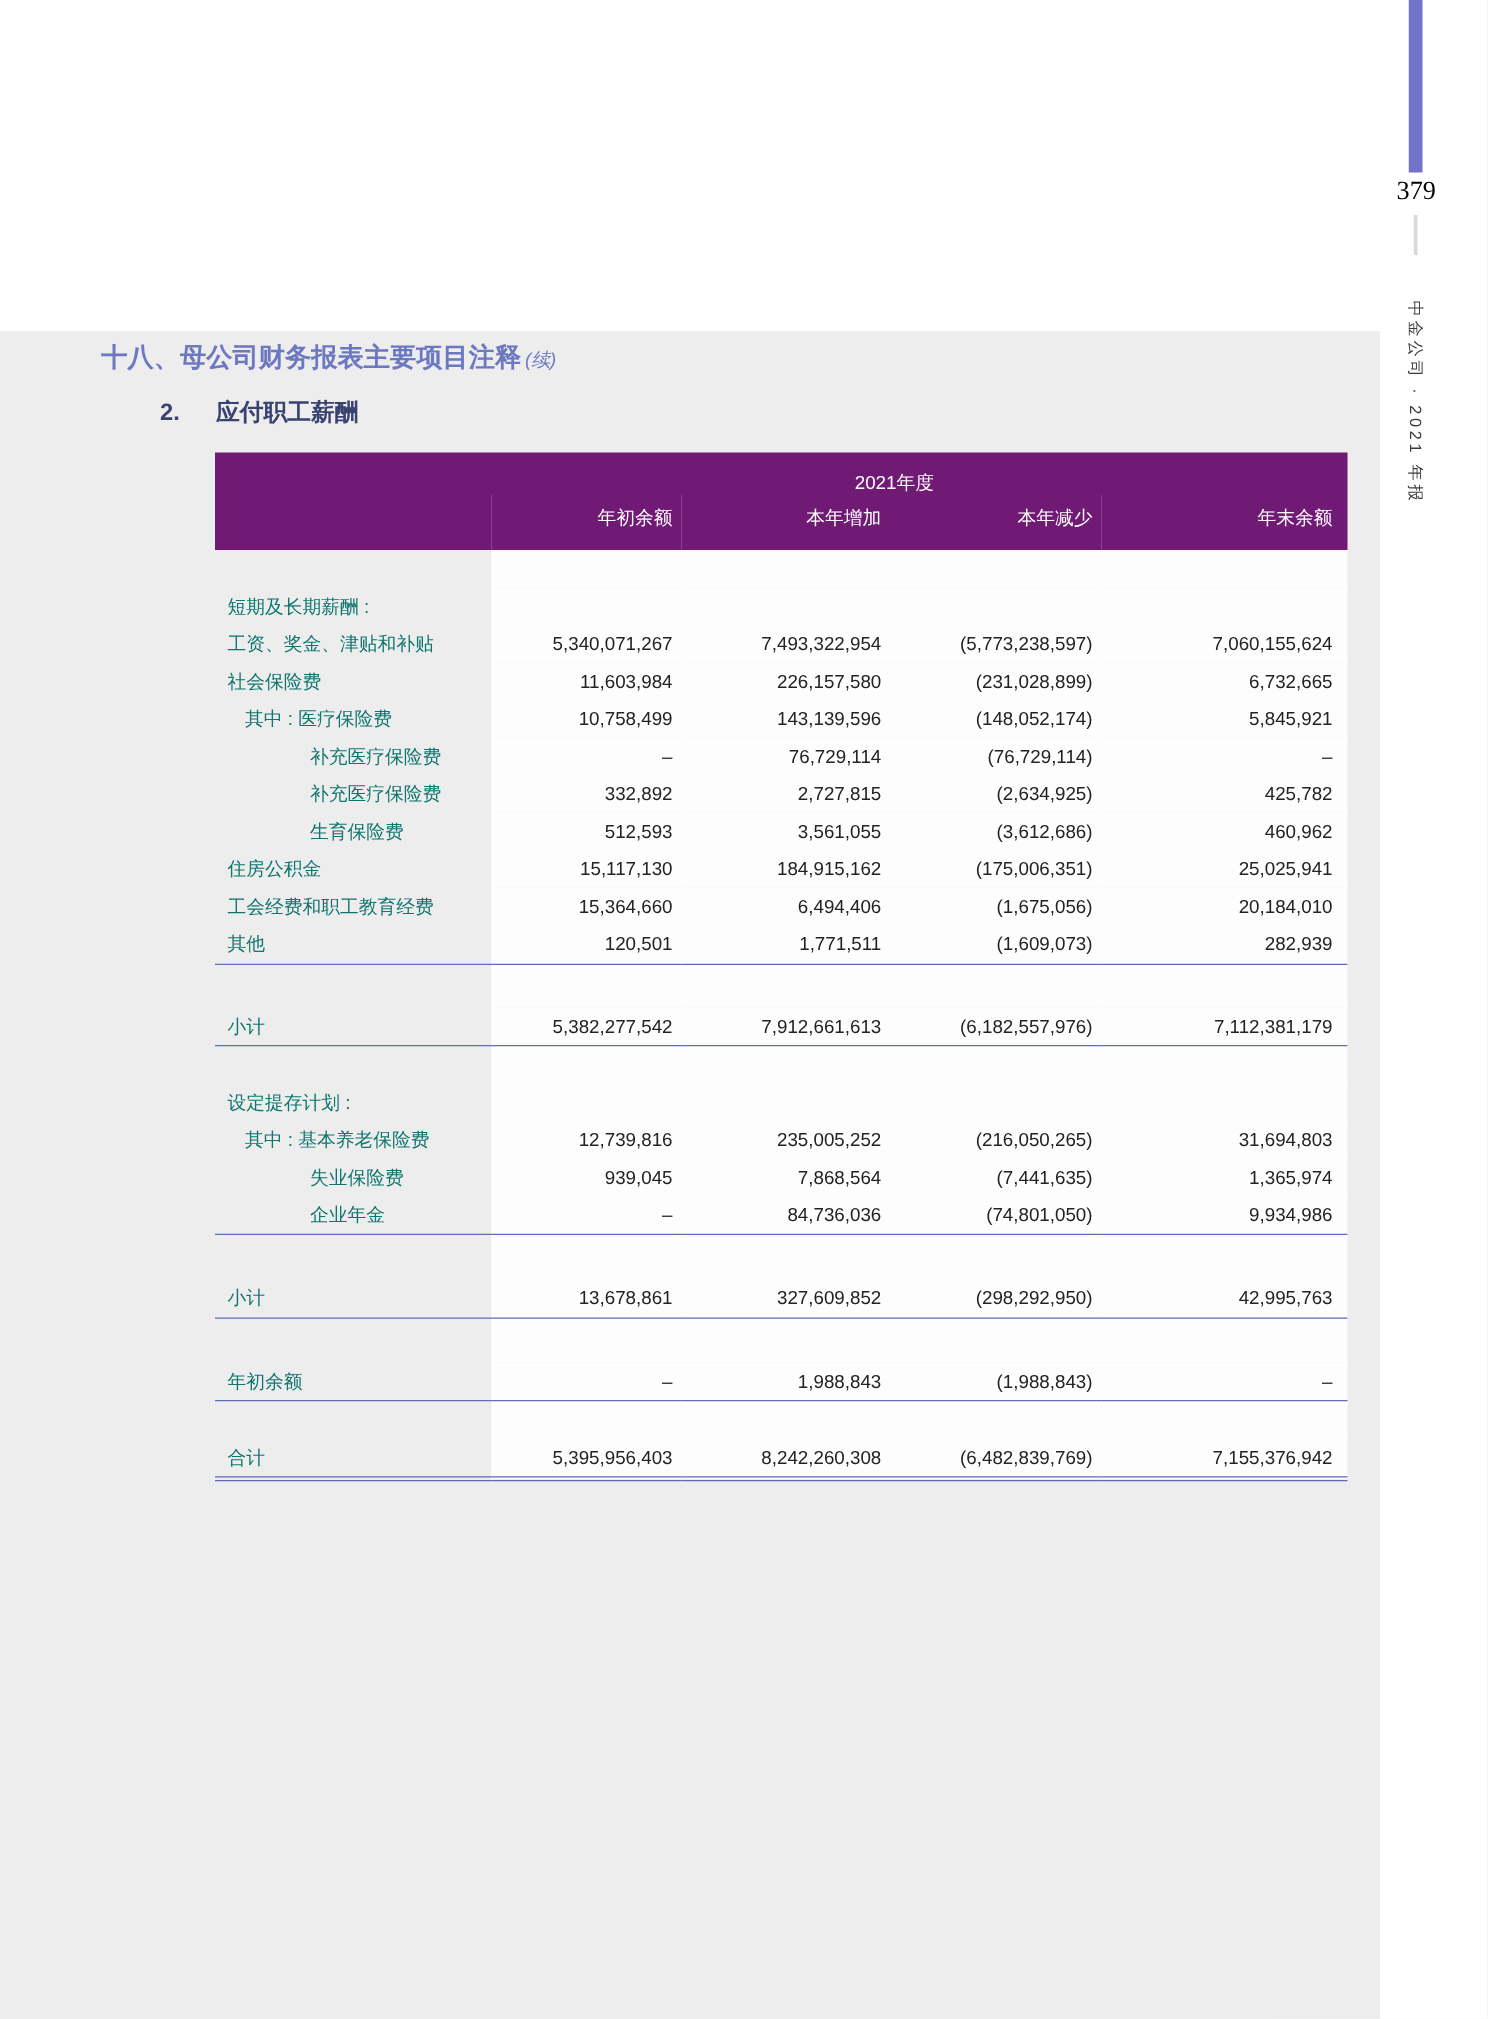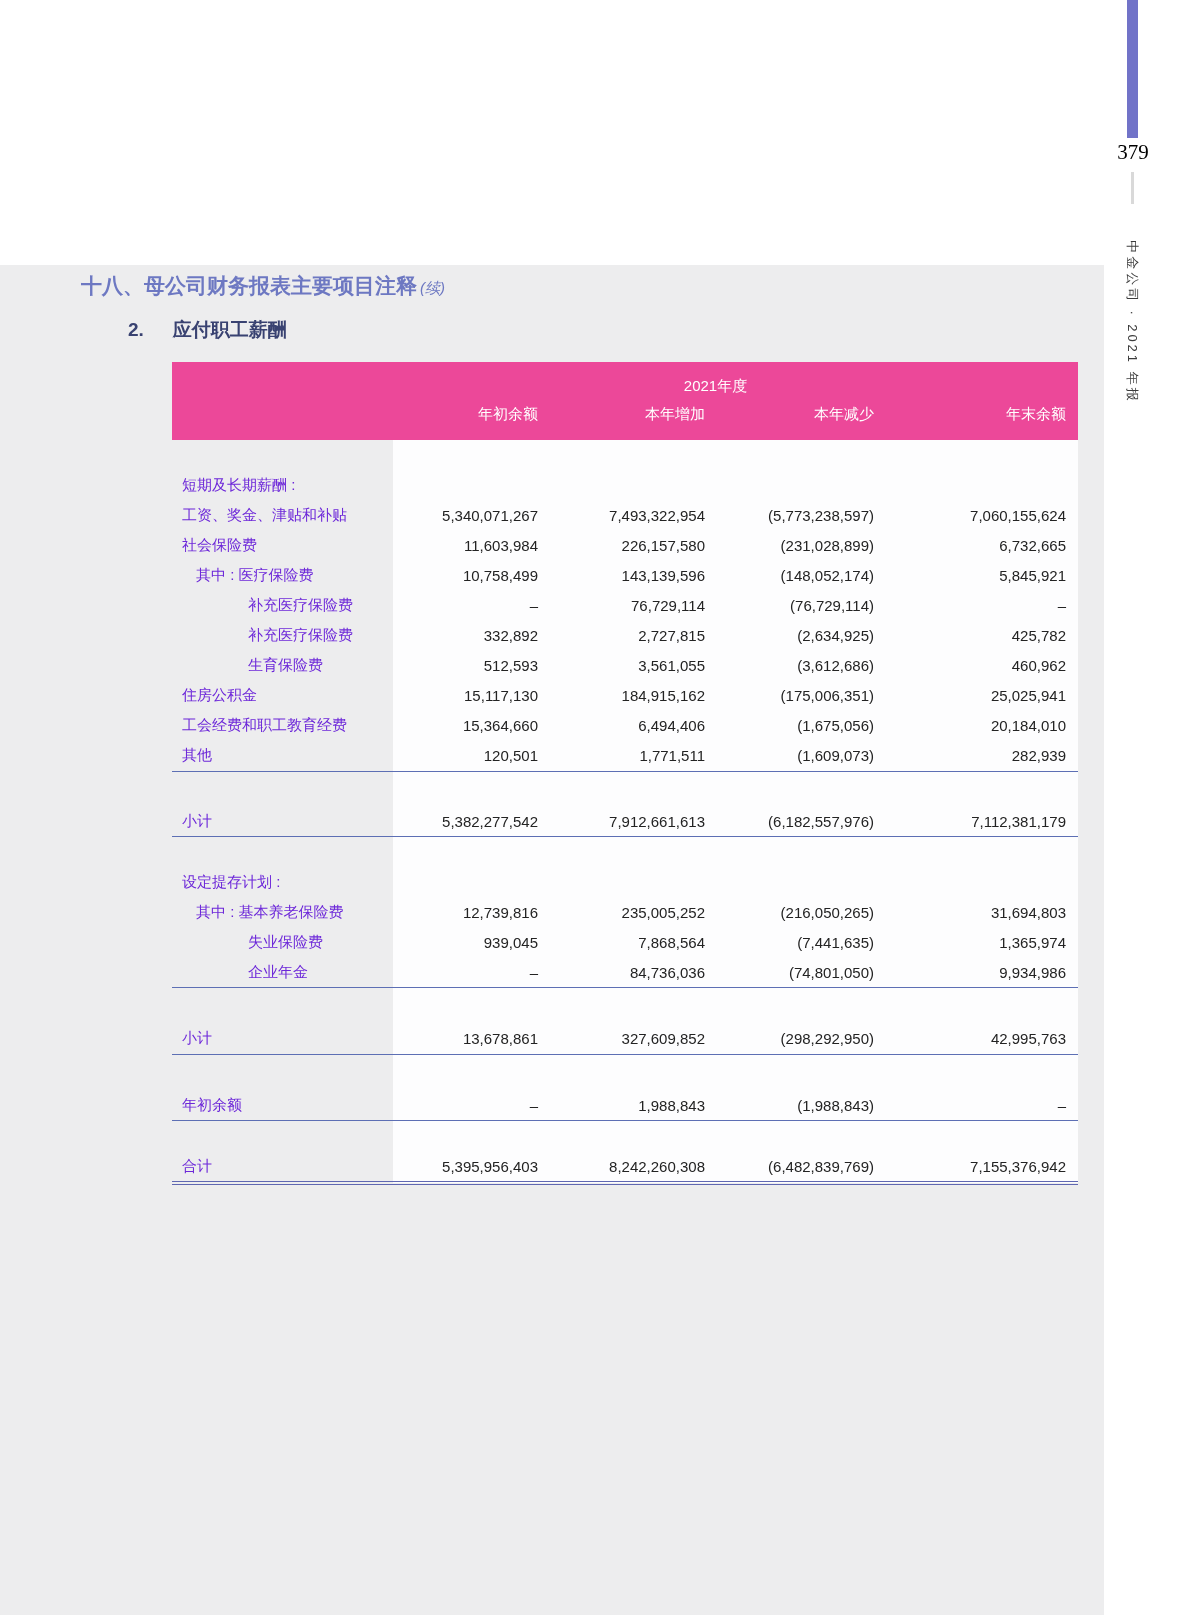--- a/index.html
+++ b/index.html
@@ -30,28 +30,28 @@
   .section .sec-title { margin-left:29px; }
 
   
   .fin-table { position:absolute; left:172px; top:362px; width:906px; border-collapse:collapse; table-layout:fixed; }
   .fin-table col.c-label { width:221px; }
   .fin-table col.c1 { width:152px; }
   .fin-table col.c2 { width:167px; }
   .fin-table col.c3 { width:169px; }
   .fin-table col.c4 { width:197px; }
 
-  thead th { background:#ec4899; color:#ffffff; font-weight:normal; font-size:15px; }
+  thead th { background:#701a75; color:#ffffff; font-weight:normal; font-size:15px; }
   th.year-th { height:28px; text-align:center; vertical-align:bottom; padding:6px 40px 0 221px; }
   tr.band-cols th { height:36px; text-align:right; vertical-align:middle; padding:0 7px 8px 0; }
   tr.band-cols th.last { padding-right:12px; }
   tr.band-cols th.lbl { padding:0; }
 
   tbody td { font-size:15px; height:28px; vertical-align:middle; }
-  td.label { color:#6d28d9; padding-left:10px; }
+  td.label { color:#0f766e; padding-left:10px; }
   td.label.ind1 { padding-left:24px; }
   td.label.ind2 { padding-left:76px; }
   td.num { background:#fdfdfe; text-align:right; padding-right:7px; color:#232323; }
   td.num.last { padding-right:12px; }
   tr.rule-single td { border-bottom:1px solid #5d6fb4; }
   tr.rule-double td { border-bottom:4px double #6067b1; }
 </style>
 </head>
 <body>
 

